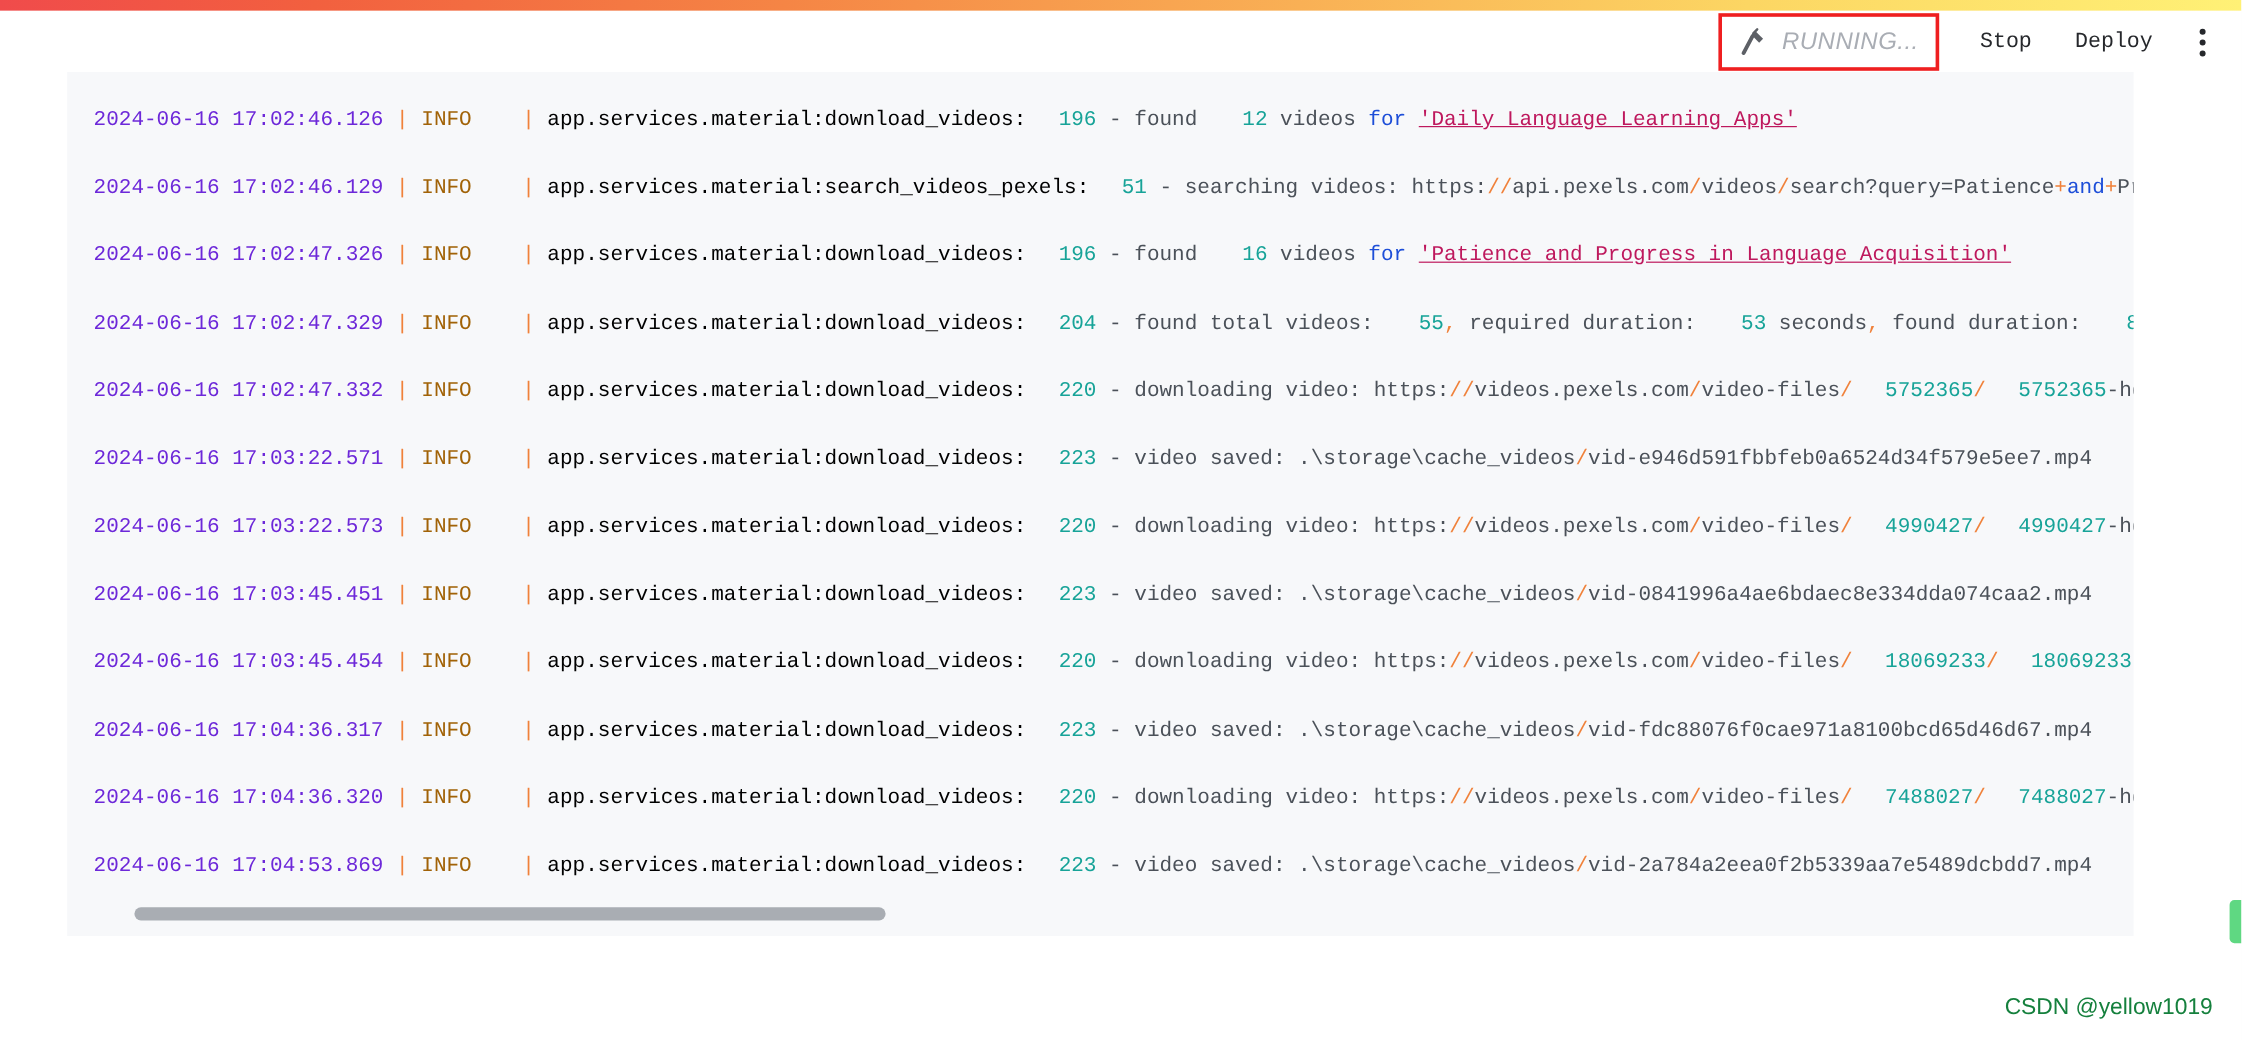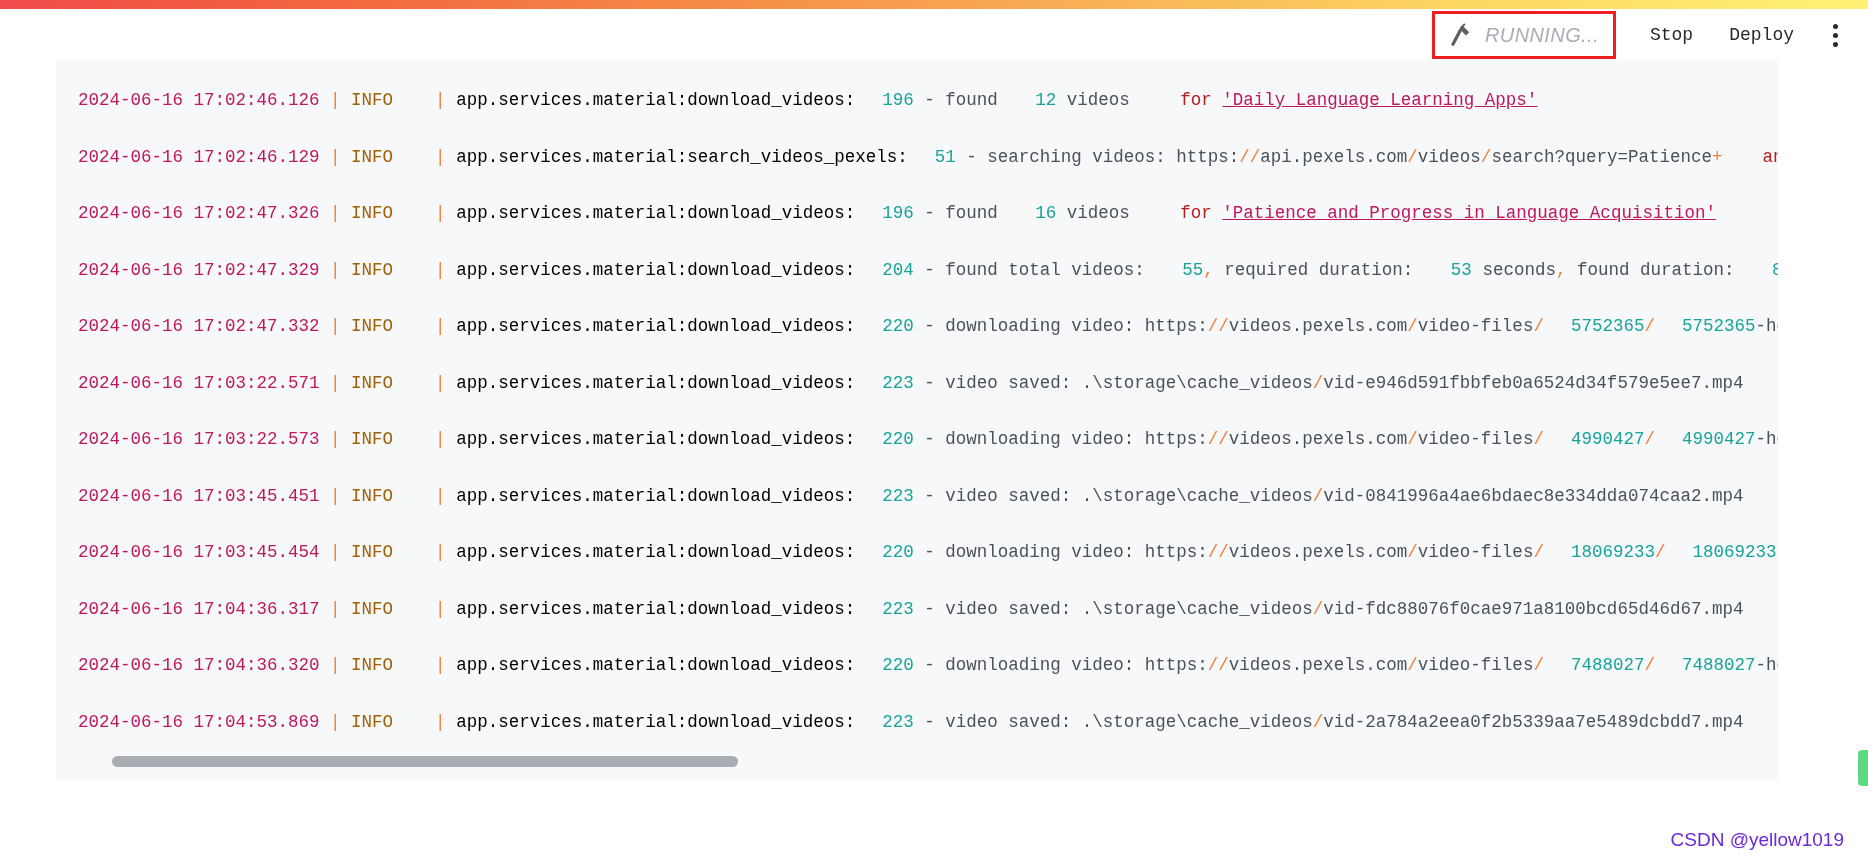--- a/index.html
+++ b/index.html
@@ -133,27 +133,27 @@
 
   .log-line {
     font-family: "Liberation Mono", "DejaVu Sans Mono", monospace;
     font-size: 17.5px;
     line-height: 56.5px;
     white-space: pre;
     padding-left: 22px;
     color: #24292f;
   }
 
-  .c-ts   { color: #be185d; text-align: center; }
+  .c-ts   { color: #6d28d9; text-align: center; }
   .c-sep  { color: #f0813a; }
   .c-lvl  { color: #a16207; }
   .c-src  { color: #000000; }
   .c-num  { color: #17a398; margin-left: 27px; }
   .c-msg  { color: #4b5159; }
-  .c-kw   { color: #b91c1c; margin-left: 40px; }
+  .c-kw   { color: #1d4ed8; }
   .c-str  { color: #be185d; text-decoration: underline; }
   .c-slash{ color: #f0813a; }
   .c-punc { color: #f0813a; }
 
   
   .hscroll-track {
     position: absolute;
     left: 0;
     bottom: 12px;
     width: 1722px;
@@ -182,21 +182,21 @@
     border-radius: 4px 0 0 4px;
   }
 
   
   .watermark {
     position: absolute;
     right: 24px;
     bottom: 16px;
     font-family: "Liberation Sans", sans-serif;
     font-size: 19px;
-    color: #6d28d9;
+    color: #15803d;
     white-space: nowrap;
   }
 </style>
 </head>
 <body>
 
 <div id="app">
 
   <div class="gradient-bar"></div>
 

